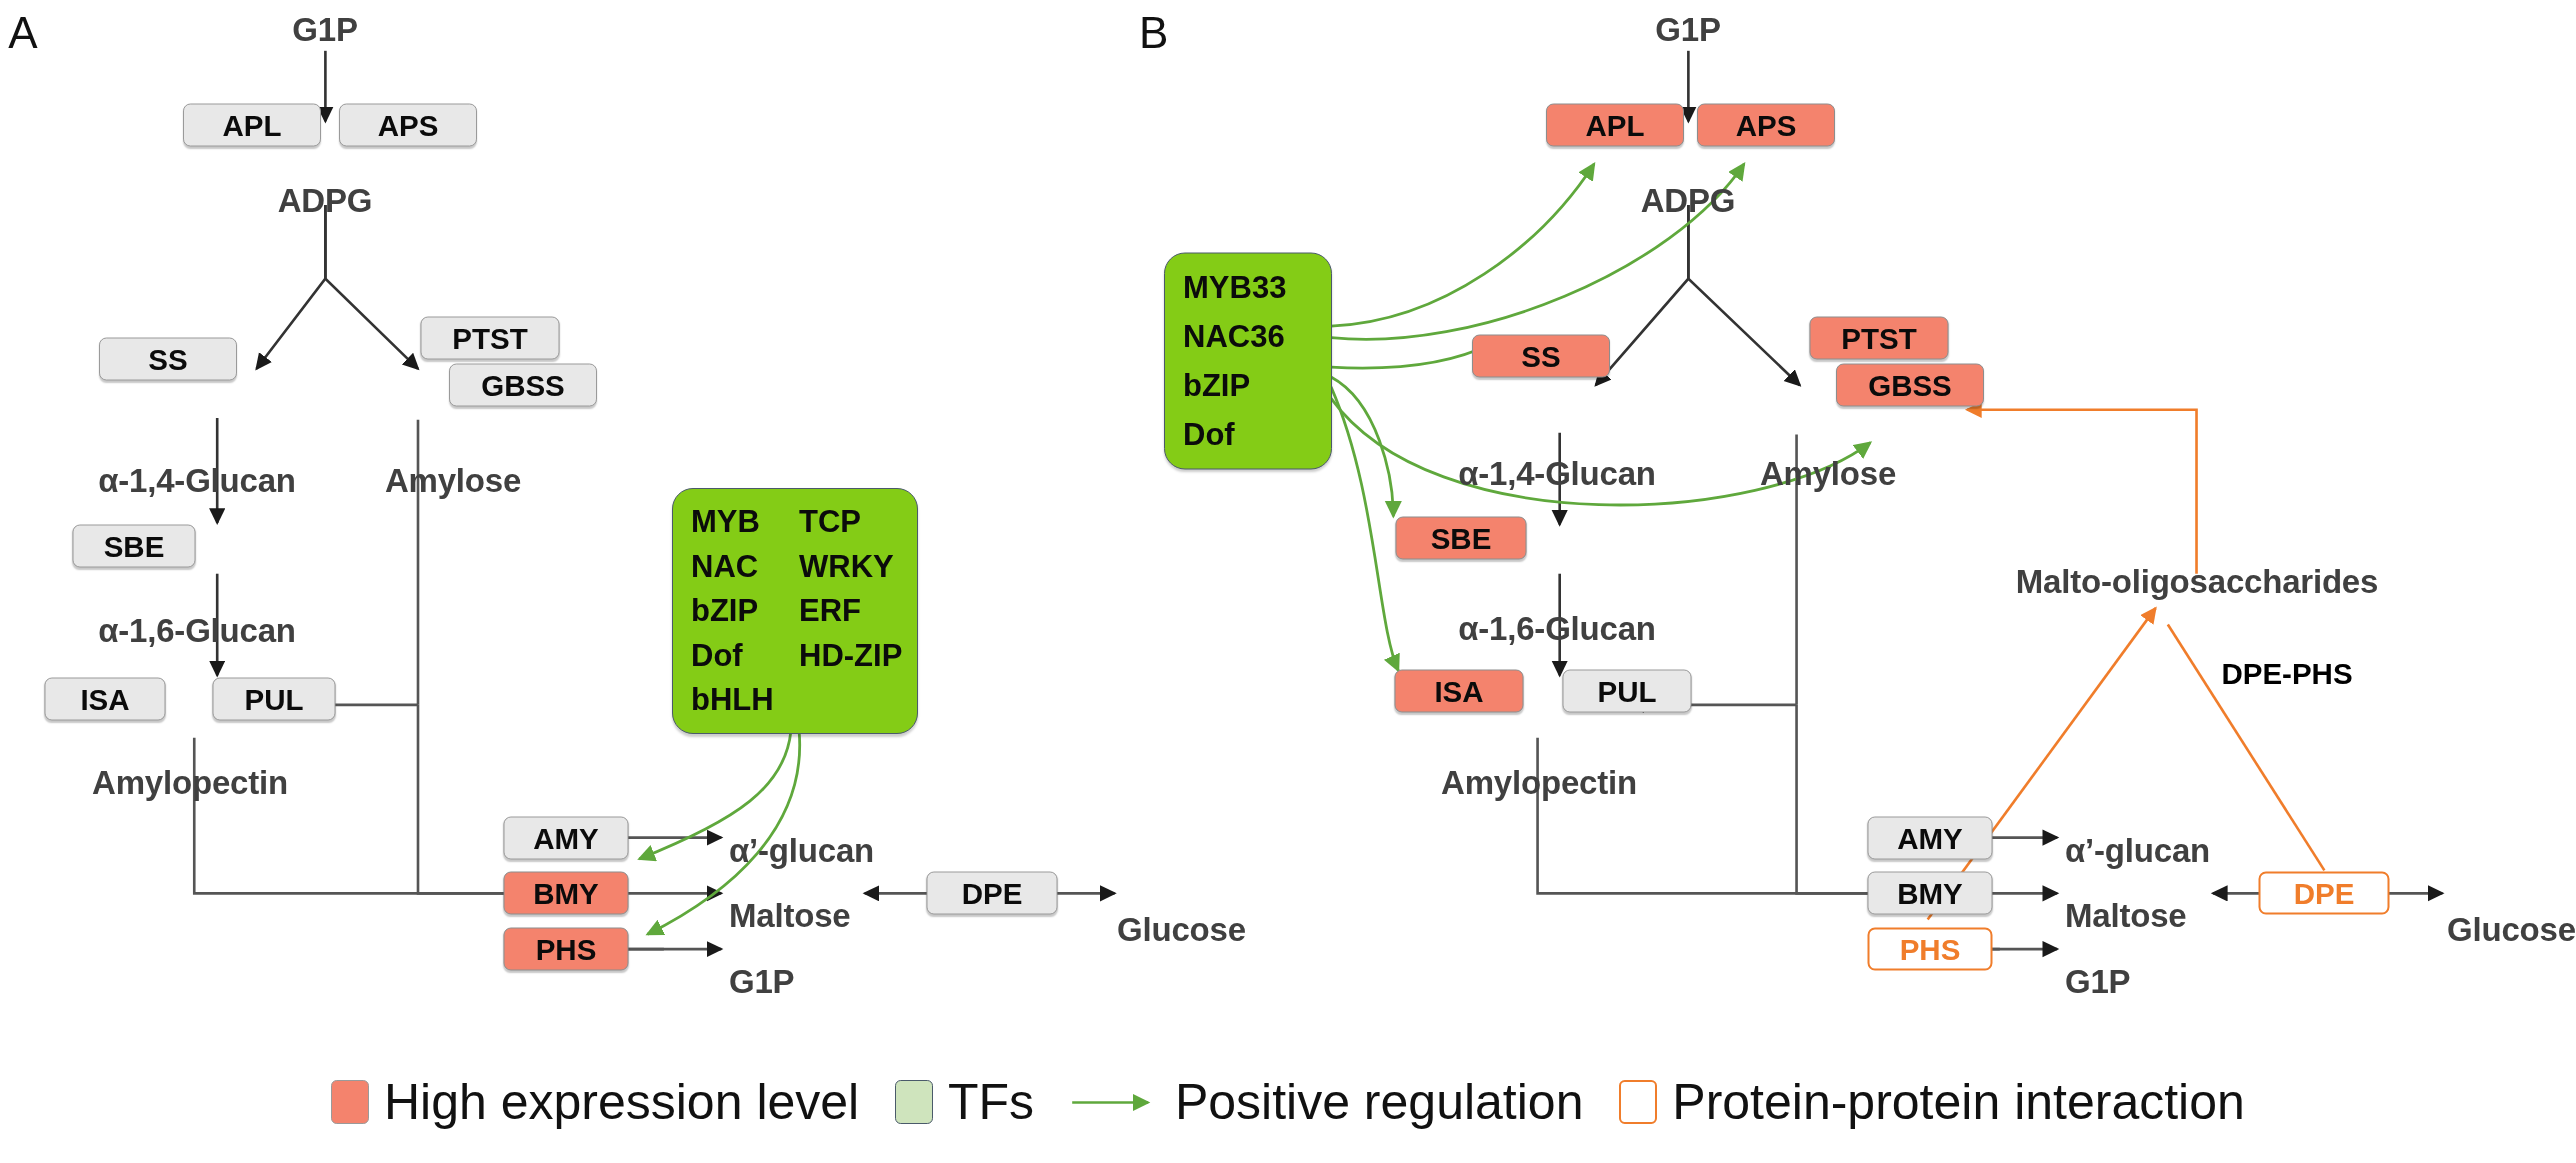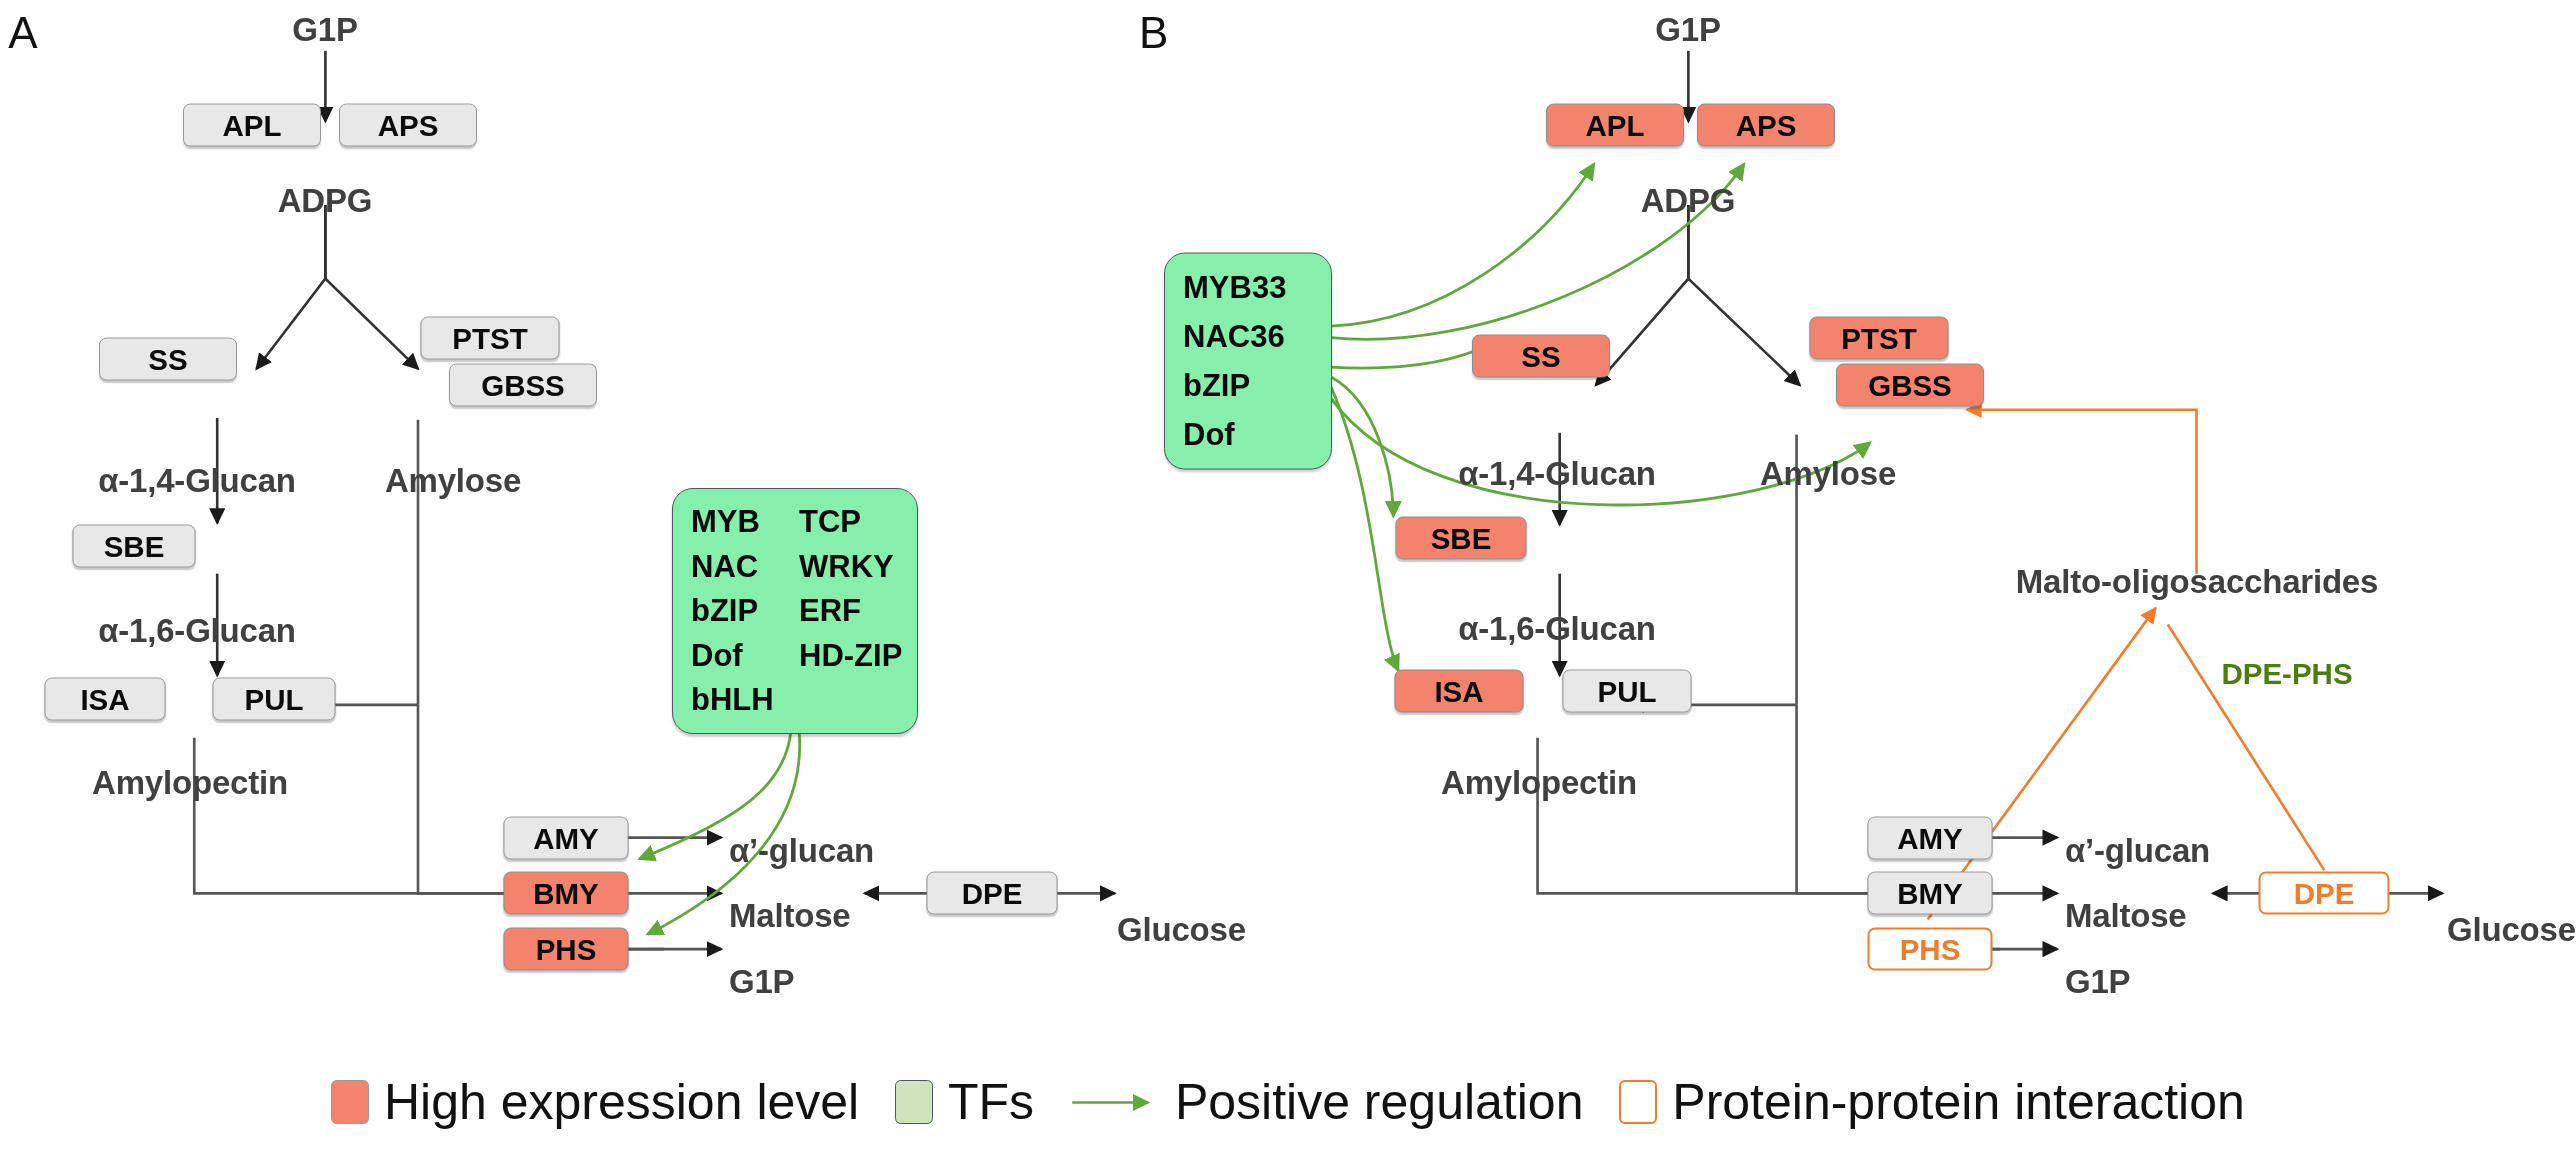--- a/index.html
+++ b/index.html
@@ -23,33 +23,33 @@
         border-radius:7.4px;font-size:29.5px;font-weight:700;white-space:nowrap;
         padding:0 14.8px;}
   .ebox.gray{background:#e8e8e8;border:1.6px solid #9a9a9a;color:#0b0b0b;
              box-shadow:0 1.6px 1.6px rgba(0,0,0,.22);}
   .ebox.red{background:#f4836d;border:1.6px solid #8d8d8d;color:#0b0b0b;
             box-shadow:0 1.6px 1.6px rgba(0,0,0,.22);}
   .ebox.outline{background:#ffffff;border:2.5px solid #f07d2b;color:#f07d2b;}
 
   
   .tfbox{position:absolute;transform:translate(-50%,-50%);
-         background:#86efac;border:1.6px solid #4a5a6a;border-radius:21px;
+         background:#84cc16;border:1.6px solid #4a5a6a;border-radius:21px;
          box-shadow:0 2.5px 2.5px rgba(0,0,0,.2);
          display:flex;padding:13px 18px;box-sizing:border-box;}
   .tfcol{display:flex;flex-direction:column;justify-content:space-between;}
   .tfcol .tfitem{font-size:31px;font-weight:700;color:#0b0b0b;line-height:1.28;white-space:nowrap;}
   .tfcol.c1{min-width:108px;}
   .tfcol.c2{min-width:139px;}
   .tfbox.single{flex-direction:column;}
   .tfbox.single .tfitem{font-size:31px;font-weight:700;color:#0b0b0b;line-height:1.34;white-space:nowrap;}
 
   
   .otext{position:absolute;transform:translate(-50%,-50%);
-         font-size:29.5px;font-weight:700;color:#4d7c0f;white-space:nowrap;}
+         font-size:29.5px;font-weight:700;color:#000000;white-space:nowrap;}
 
   
   .legend{position:absolute;left:0;top:1065px;width:2576px;height:74px;
           display:flex;align-items:center;justify-content:center;gap:36px;}
   .lg-item{display:flex;align-items:center;gap:14.8px;}
   .sw{width:38px;height:44px;border-radius:5.7px;box-sizing:border-box;}
   .sw.red{background:#f4836d;border:1.6px solid #9a9a9a;}
   .sw.green{background:#cfe4bd;border:1.6px solid #4a5a6a;}
   .sw.orange{background:#fff;border:2.5px solid #f07d2b;}
   .lg-text{font-size:50px;color:#111;font-weight:400;white-space:nowrap;}

